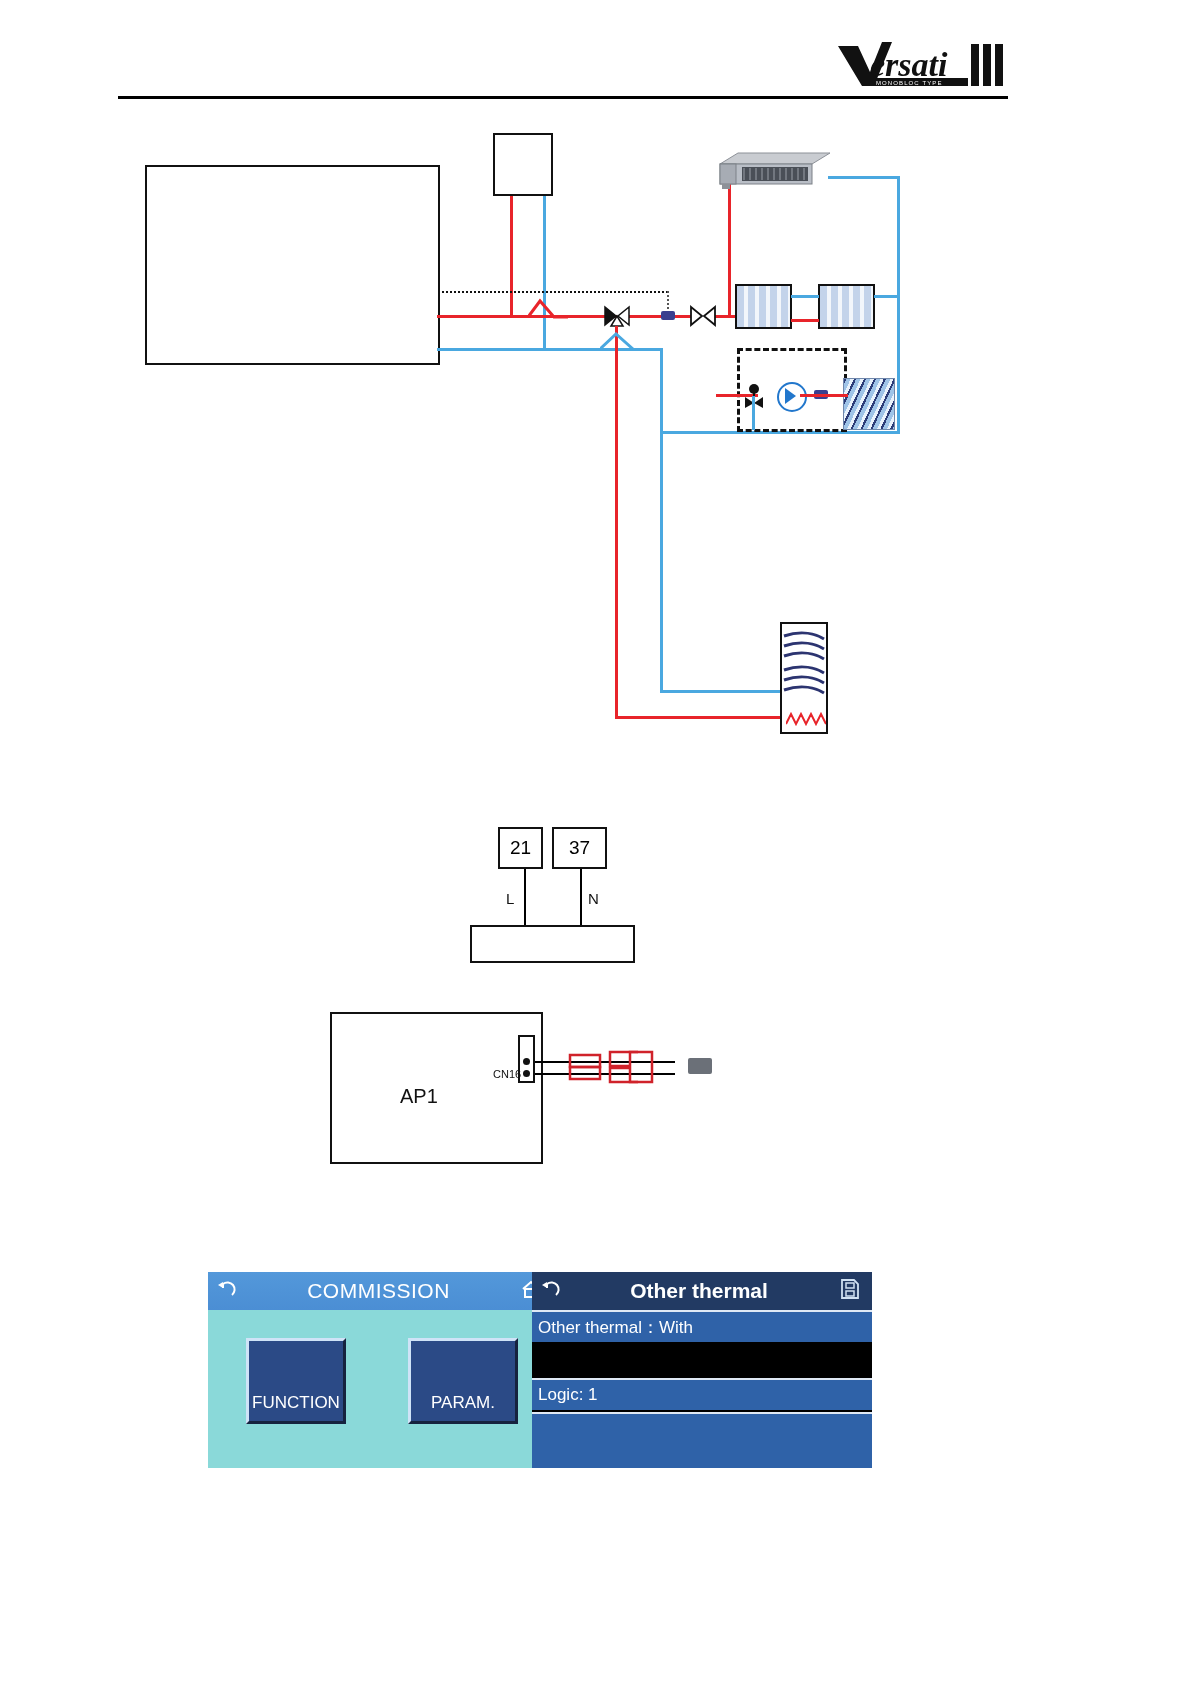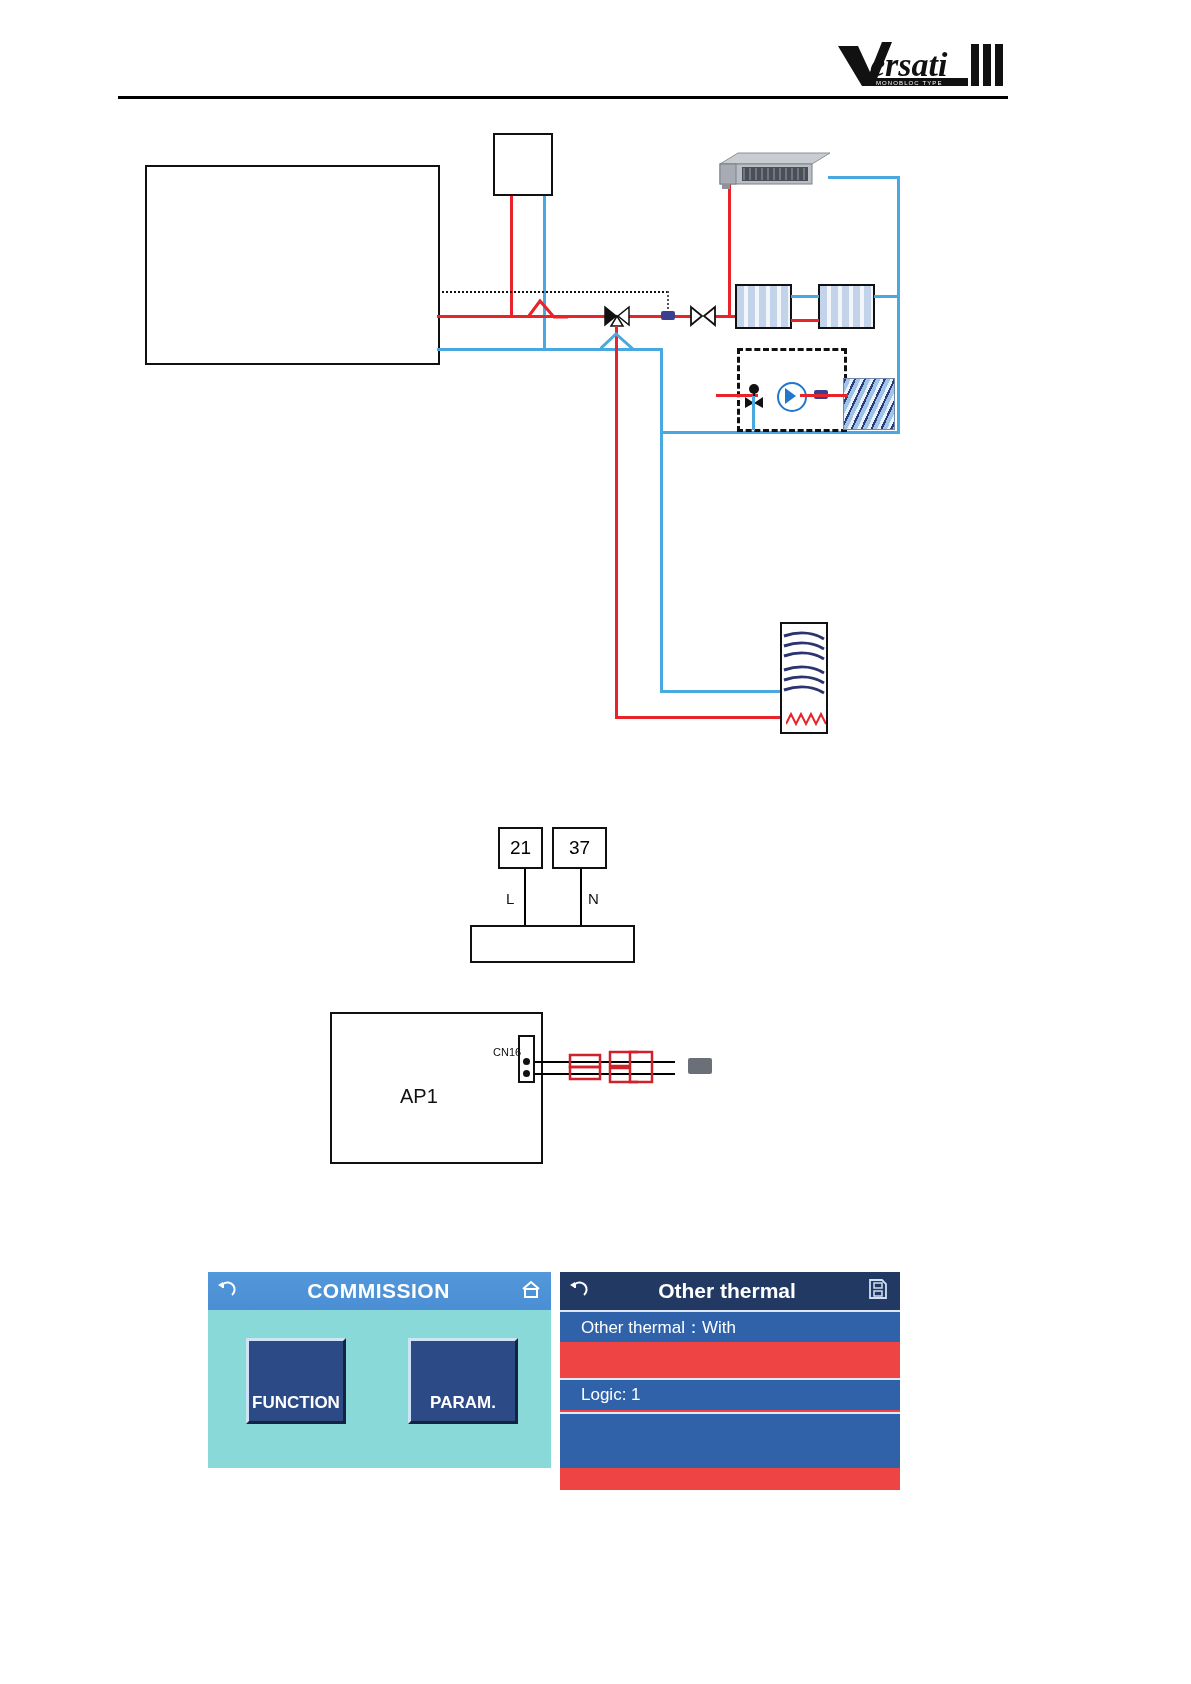--- a/index.html
+++ b/index.html
@@ -57,39 +57,39 @@
   .tank{position:absolute;border:2.5px solid #111;background:#fff;box-sizing:border-box;}
   .coil-svg{position:absolute;left:0;top:0;}
 
   
   .term{position:absolute;border:2.5px solid #111;box-sizing:border-box;background:#fff;
         display:flex;align-items:center;justify-content:center;font-size:19px;}
 
   
   .panel{position:absolute;box-sizing:border-box;}
 
-  .p-left{left:208px;top:1272px;width:343px;height:196px;background:#8ad9d9;font-weight:bold;}
+  .p-left{left:208px;top:1272px;width:343px;height:196px;background:#8ad9d9;}
   .p-left-bar{position:absolute;left:0;top:0;width:100%;height:38px;
      background:linear-gradient(#5398da,#4b8ed4);display:flex;align-items:center;}
   .p-left-title{flex:1;text-align:center;color:#fff;font-size:21px;letter-spacing:.5px;}
   .ico-back{width:38px;text-align:center;color:#fff;font-size:21px;}
   .ico-home{width:40px;text-align:center;color:#fff;}
   .btn3d{position:absolute;background:#2b4a86;border-top:3px solid #cfe3f7;border-left:3px solid #cfe3f7;
      border-right:3px solid #16233f;border-bottom:3px solid #16233f;
      display:flex;align-items:flex-end;justify-content:center;color:#fff;font-size:17px;
      padding-bottom:8px;box-sizing:border-box;}
 
-  .p-right{left:560px;top:1272px;width:340px;height:218px;background:#ef4444;}
+  .p-right{left:532px;top:1272px;width:340px;height:196px;background:#000000;}
   .p-right-bar{position:absolute;left:0;top:0;width:100%;height:38px;background:#223a63;
      display:flex;align-items:center;}
   .p-right-title{flex:1;text-align:center;color:#fff;font-size:21px;font-weight:bold;}
   .ico-save{width:44px;text-align:center;color:#cfe0f2;}
   .rrow{position:absolute;left:0;width:100%;height:32px;background:#2f62a8;
      border-top:2px solid #dfe9f5;color:#fff;font-size:17px;display:flex;align-items:center;
-     padding-left:21px;box-sizing:border-box;}
+     padding-left:6px;box-sizing:border-box;}
 </style>
 </head>
 <body>
 
 <div class="page">
 
   <div class="brand">
     <svg width="170" height="52" viewBox="0 0 170 52">
       <path d="M2 8 L22 8 L34 34 L46 4 L56 4 L38 48 L26 48 Z" fill="#111"></path>
       <text x="34" y="38" font-family="Liberation Serif, serif" font-size="34" font-style="italic" font-weight="bold" fill="#111">ersati</text>
@@ -224,21 +224,21 @@
   <div class="wire" style="left:524px;top:869px;width:2px;height:60px;"></div>
   <div class="wire" style="left:580px;top:869px;width:2px;height:60px;"></div>
   <div class="lbl" style="left:506px;top:890px;">L</div>
   <div class="lbl" style="left:588px;top:890px;">N</div>
   <div class="box" style="left:470px;top:925px;width:165px;height:38px;"></div>
 
   <div class="box" style="left:330px;top:1012px;width:213px;height:152px;"></div>
   <div class="lbl" style="left:400px;top:1085px;font-size:20px;">AP1</div>
 
   <div class="box" style="left:518px;top:1035px;width:17px;height:48px;border-width:2px;"></div>
-  <div class="lbl-sm" style="left:493px;top:1046px;text-align:center;">CN16</div>
+  <div class="lbl-sm" style="left:493px;top:1068px;text-align:center;">CN16</div>
   <div class="nodedot" style="left:523px;top:1058px;"></div>
   <div class="nodedot" style="left:523px;top:1070px;"></div>
 
   <div class="wire" style="left:535px;top:1061px;width:140px;height:2px;"></div>
   <div class="wire" style="left:535px;top:1073px;width:140px;height:2px;"></div>
 
   <svg class="coil-svg" style="left:568px;top:1050px;" width="100" height="36">
     <rect x="2" y="5" width="30" height="12" fill="none" stroke="#d0222a" stroke-width="2.5"></rect>
     <rect x="2" y="17" width="30" height="12" fill="none" stroke="#d0222a" stroke-width="2.5"></rect>
     <path d="M70 2 L42 2 L42 16 L62 16" fill="none" stroke="#d0222a" stroke-width="2.5"></path>

